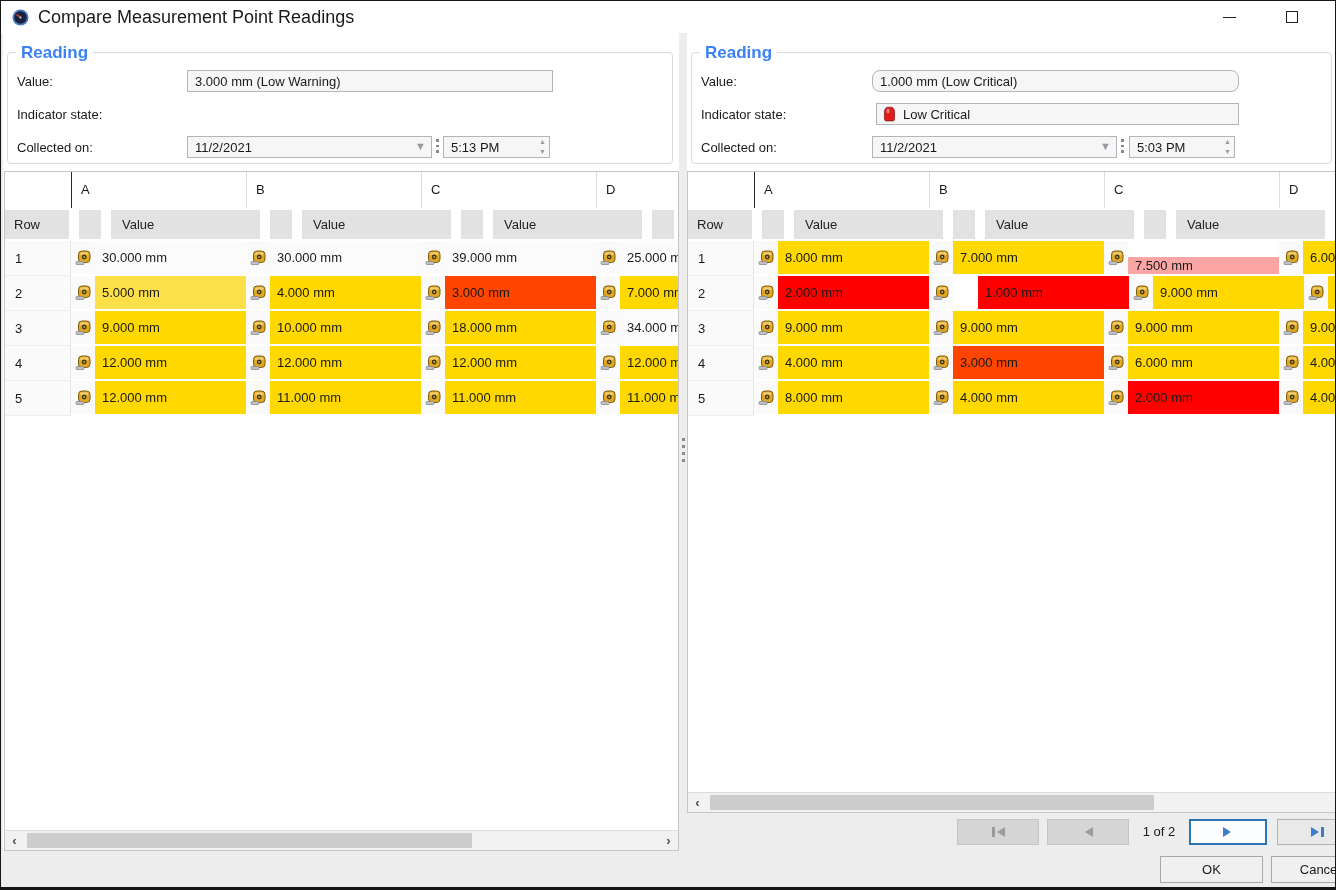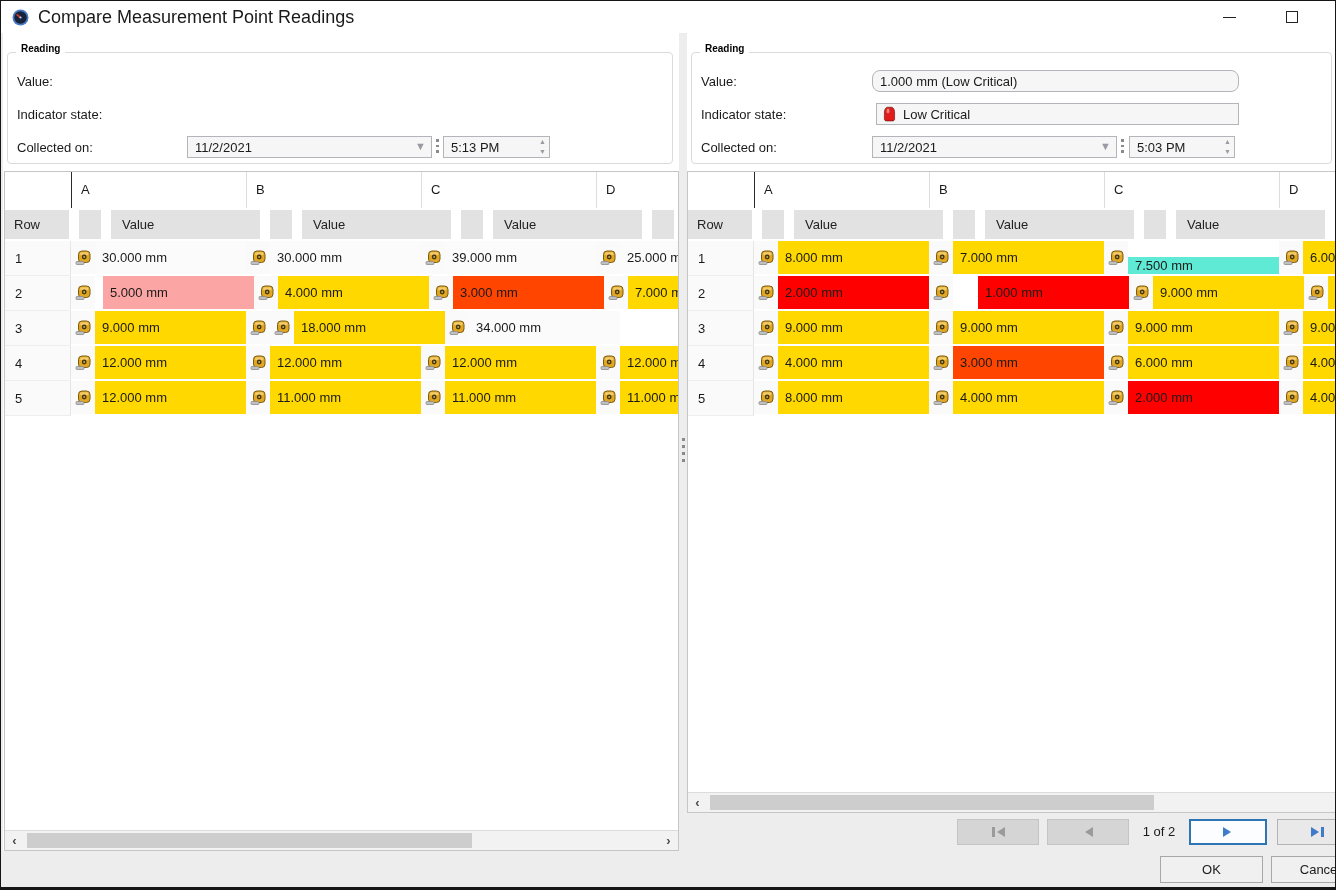--- a/index.html
+++ b/index.html
@@ -18,21 +18,21 @@
   .glyph-min{display:block;width:13px;height:0;border-top:1.6px solid #222;}
   .glyph-max{display:block;width:12px;height:12px;border:1.4px solid #222;}
   
   .panel-bg{position:absolute;background:#fff;}
   .pbgL{left:2px;top:32px;width:676px;height:818px;}
   .pbgR{left:686px;top:32px;width:650px;height:780px;}
   
   .gbox{position:absolute;border:1px solid #DBDBDB;border-radius:4px;background:#fff;}
   .gboxL{left:6px;top:51px;width:666px;height:112px;}
   .gboxR{left:690px;top:51px;width:641px;height:112px;}
-  .glabel{position:absolute;top:-10px;left:8px;background:#fff;padding:0 5px;font-weight:bold;font-size:10px;color:#000000;}
+  .glabel{position:absolute;top:-10px;left:8px;background:#fff;padding:0 5px;font-weight:bold;font-size:17px;color:#3b82f6;}
   .flabel{position:absolute;left:9px;font-size:13px;}
   .fl1{top:21px;} .fl2{top:54px;} .fl3{top:87px;}
   .tb{position:absolute;height:22px;border:1px solid #B4B4BA;background:#F6F6F6;
     display:flex;align-items:center;padding:0 7px;font-size:13px;white-space:nowrap;overflow:hidden;}
   .vboxL{left:179px;top:17px;width:366px;} .iboxL{left:184px;top:50px;width:361px;}
   .dboxL{left:179px;top:83px;width:245px;} .tboxL{left:435px;top:83px;width:107px;}
   .vboxR{left:180px;top:17px;width:367px;border-radius:8px;} .iboxR{left:184px;top:50px;width:363px;}
   .dboxR{left:180px;top:83px;width:245px;} .tboxR{left:437px;top:83px;width:106px;}
   .beacon{display:inline-flex;margin-right:7px;margin-left:-1px;}
   .dd{position:absolute;right:5px;top:3px;color:#9A9AA2;font-size:11px;}
@@ -107,20 +107,23 @@
         <span class="glyph-max"></span>
       </div>
   </div>
 
   <div class="panel-bg pbgL"></div>
   <div class="panel-bg pbgR"></div>
 
   <div class="gbox gboxL">
     <span class="glabel">Reading</span>
     <span class="flabel fl1">Value:</span>
+    <div class="tb vboxL">
+      <span>3.000 mm (Low Warning)</span>
+    </div>
     <span class="flabel fl2">Indicator state:</span>
     <span class="flabel fl3">Collected on:</span>
     <div class="tb dboxL">
       <span>11/2/2021</span>
       <span class="dd">▼</span>
     </div>
     <div class="grip3 grip3L">
         <i></i>
         <i></i>
         <i></i>
@@ -236,21 +239,21 @@
           <div class="c-num">2</div>
           <div class="c-icon">
             <svg width="17" height="16" viewBox="0 0 17 16">
     <rect x="3.5" y="1" width="11.5" height="11.5" rx="3.5" fill="#E2A722" stroke="#7A5C10" stroke-width="1"></rect>
     <rect x="5" y="2.2" width="8.5" height="3" rx="1.5" fill="#F4CB6A"></rect>
     <circle cx="9.2" cy="7" r="2.4" fill="#463808"></circle>
     <circle cx="9.2" cy="7" r="1" fill="#C7AE5C"></circle>
     <rect x="1" y="11.5" width="8" height="3" rx="1" fill="#C0C0C0" stroke="#8B8B8B" stroke-width="0.8"></rect>
   </svg>
           </div>
-          <div class="c-val" style="background: #fca5a5; margin-left: 8px;">5.000 mm</div>
+          <div class="c-val" style="background: #fde047;">5.000 mm</div>
           <div class="c-icon">
             <svg width="17" height="16" viewBox="0 0 17 16">
     <rect x="3.5" y="1" width="11.5" height="11.5" rx="3.5" fill="#E2A722" stroke="#7A5C10" stroke-width="1"></rect>
     <rect x="5" y="2.2" width="8.5" height="3" rx="1.5" fill="#F4CB6A"></rect>
     <circle cx="9.2" cy="7" r="2.4" fill="#463808"></circle>
     <circle cx="9.2" cy="7" r="1" fill="#C7AE5C"></circle>
     <rect x="1" y="11.5" width="8" height="3" rx="1" fill="#C0C0C0" stroke="#8B8B8B" stroke-width="0.8"></rect>
   </svg>
           </div>
           <div class="c-val" style="background: rgb(255, 216, 0);">4.000 mm</div>
@@ -289,20 +292,21 @@
           <div class="c-val" style="background: rgb(255, 216, 0);">9.000 mm</div>
           <div class="c-icon">
             <svg width="17" height="16" viewBox="0 0 17 16">
     <rect x="3.5" y="1" width="11.5" height="11.5" rx="3.5" fill="#E2A722" stroke="#7A5C10" stroke-width="1"></rect>
     <rect x="5" y="2.2" width="8.5" height="3" rx="1.5" fill="#F4CB6A"></rect>
     <circle cx="9.2" cy="7" r="2.4" fill="#463808"></circle>
     <circle cx="9.2" cy="7" r="1" fill="#C7AE5C"></circle>
     <rect x="1" y="11.5" width="8" height="3" rx="1" fill="#C0C0C0" stroke="#8B8B8B" stroke-width="0.8"></rect>
   </svg>
           </div>
+          <div class="c-val" style="background: rgb(255, 216, 0);">10.000 mm</div>
           <div class="c-icon">
             <svg width="17" height="16" viewBox="0 0 17 16">
     <rect x="3.5" y="1" width="11.5" height="11.5" rx="3.5" fill="#E2A722" stroke="#7A5C10" stroke-width="1"></rect>
     <rect x="5" y="2.2" width="8.5" height="3" rx="1.5" fill="#F4CB6A"></rect>
     <circle cx="9.2" cy="7" r="2.4" fill="#463808"></circle>
     <circle cx="9.2" cy="7" r="1" fill="#C7AE5C"></circle>
     <rect x="1" y="11.5" width="8" height="3" rx="1" fill="#C0C0C0" stroke="#8B8B8B" stroke-width="0.8"></rect>
   </svg>
           </div>
           <div class="c-val" style="background: rgb(255, 216, 0);">18.000 mm</div>
@@ -466,21 +470,21 @@
           <div class="c-val" style="background: rgb(255, 216, 0);">7.000 mm</div>
           <div class="c-icon">
             <svg width="17" height="16" viewBox="0 0 17 16">
     <rect x="3.5" y="1" width="11.5" height="11.5" rx="3.5" fill="#E2A722" stroke="#7A5C10" stroke-width="1"></rect>
     <rect x="5" y="2.2" width="8.5" height="3" rx="1.5" fill="#F4CB6A"></rect>
     <circle cx="9.2" cy="7" r="2.4" fill="#463808"></circle>
     <circle cx="9.2" cy="7" r="1" fill="#C7AE5C"></circle>
     <rect x="1" y="11.5" width="8" height="3" rx="1" fill="#C0C0C0" stroke="#8B8B8B" stroke-width="0.8"></rect>
   </svg>
           </div>
-          <div class="c-val" style="background: #5eead4; margin-top: 16px;">7.500 mm</div>
+          <div class="c-val" style="background: #fca5a5; margin-top: 16px;">7.500 mm</div>
           <div class="c-icon">
             <svg width="17" height="16" viewBox="0 0 17 16">
     <rect x="3.5" y="1" width="11.5" height="11.5" rx="3.5" fill="#E2A722" stroke="#7A5C10" stroke-width="1"></rect>
     <rect x="5" y="2.2" width="8.5" height="3" rx="1.5" fill="#F4CB6A"></rect>
     <circle cx="9.2" cy="7" r="2.4" fill="#463808"></circle>
     <circle cx="9.2" cy="7" r="1" fill="#C7AE5C"></circle>
     <rect x="1" y="11.5" width="8" height="3" rx="1" fill="#C0C0C0" stroke="#8B8B8B" stroke-width="0.8"></rect>
   </svg>
           </div>
           <div class="c-val" style="background: rgb(255, 216, 0);">6.000 mm</div>

